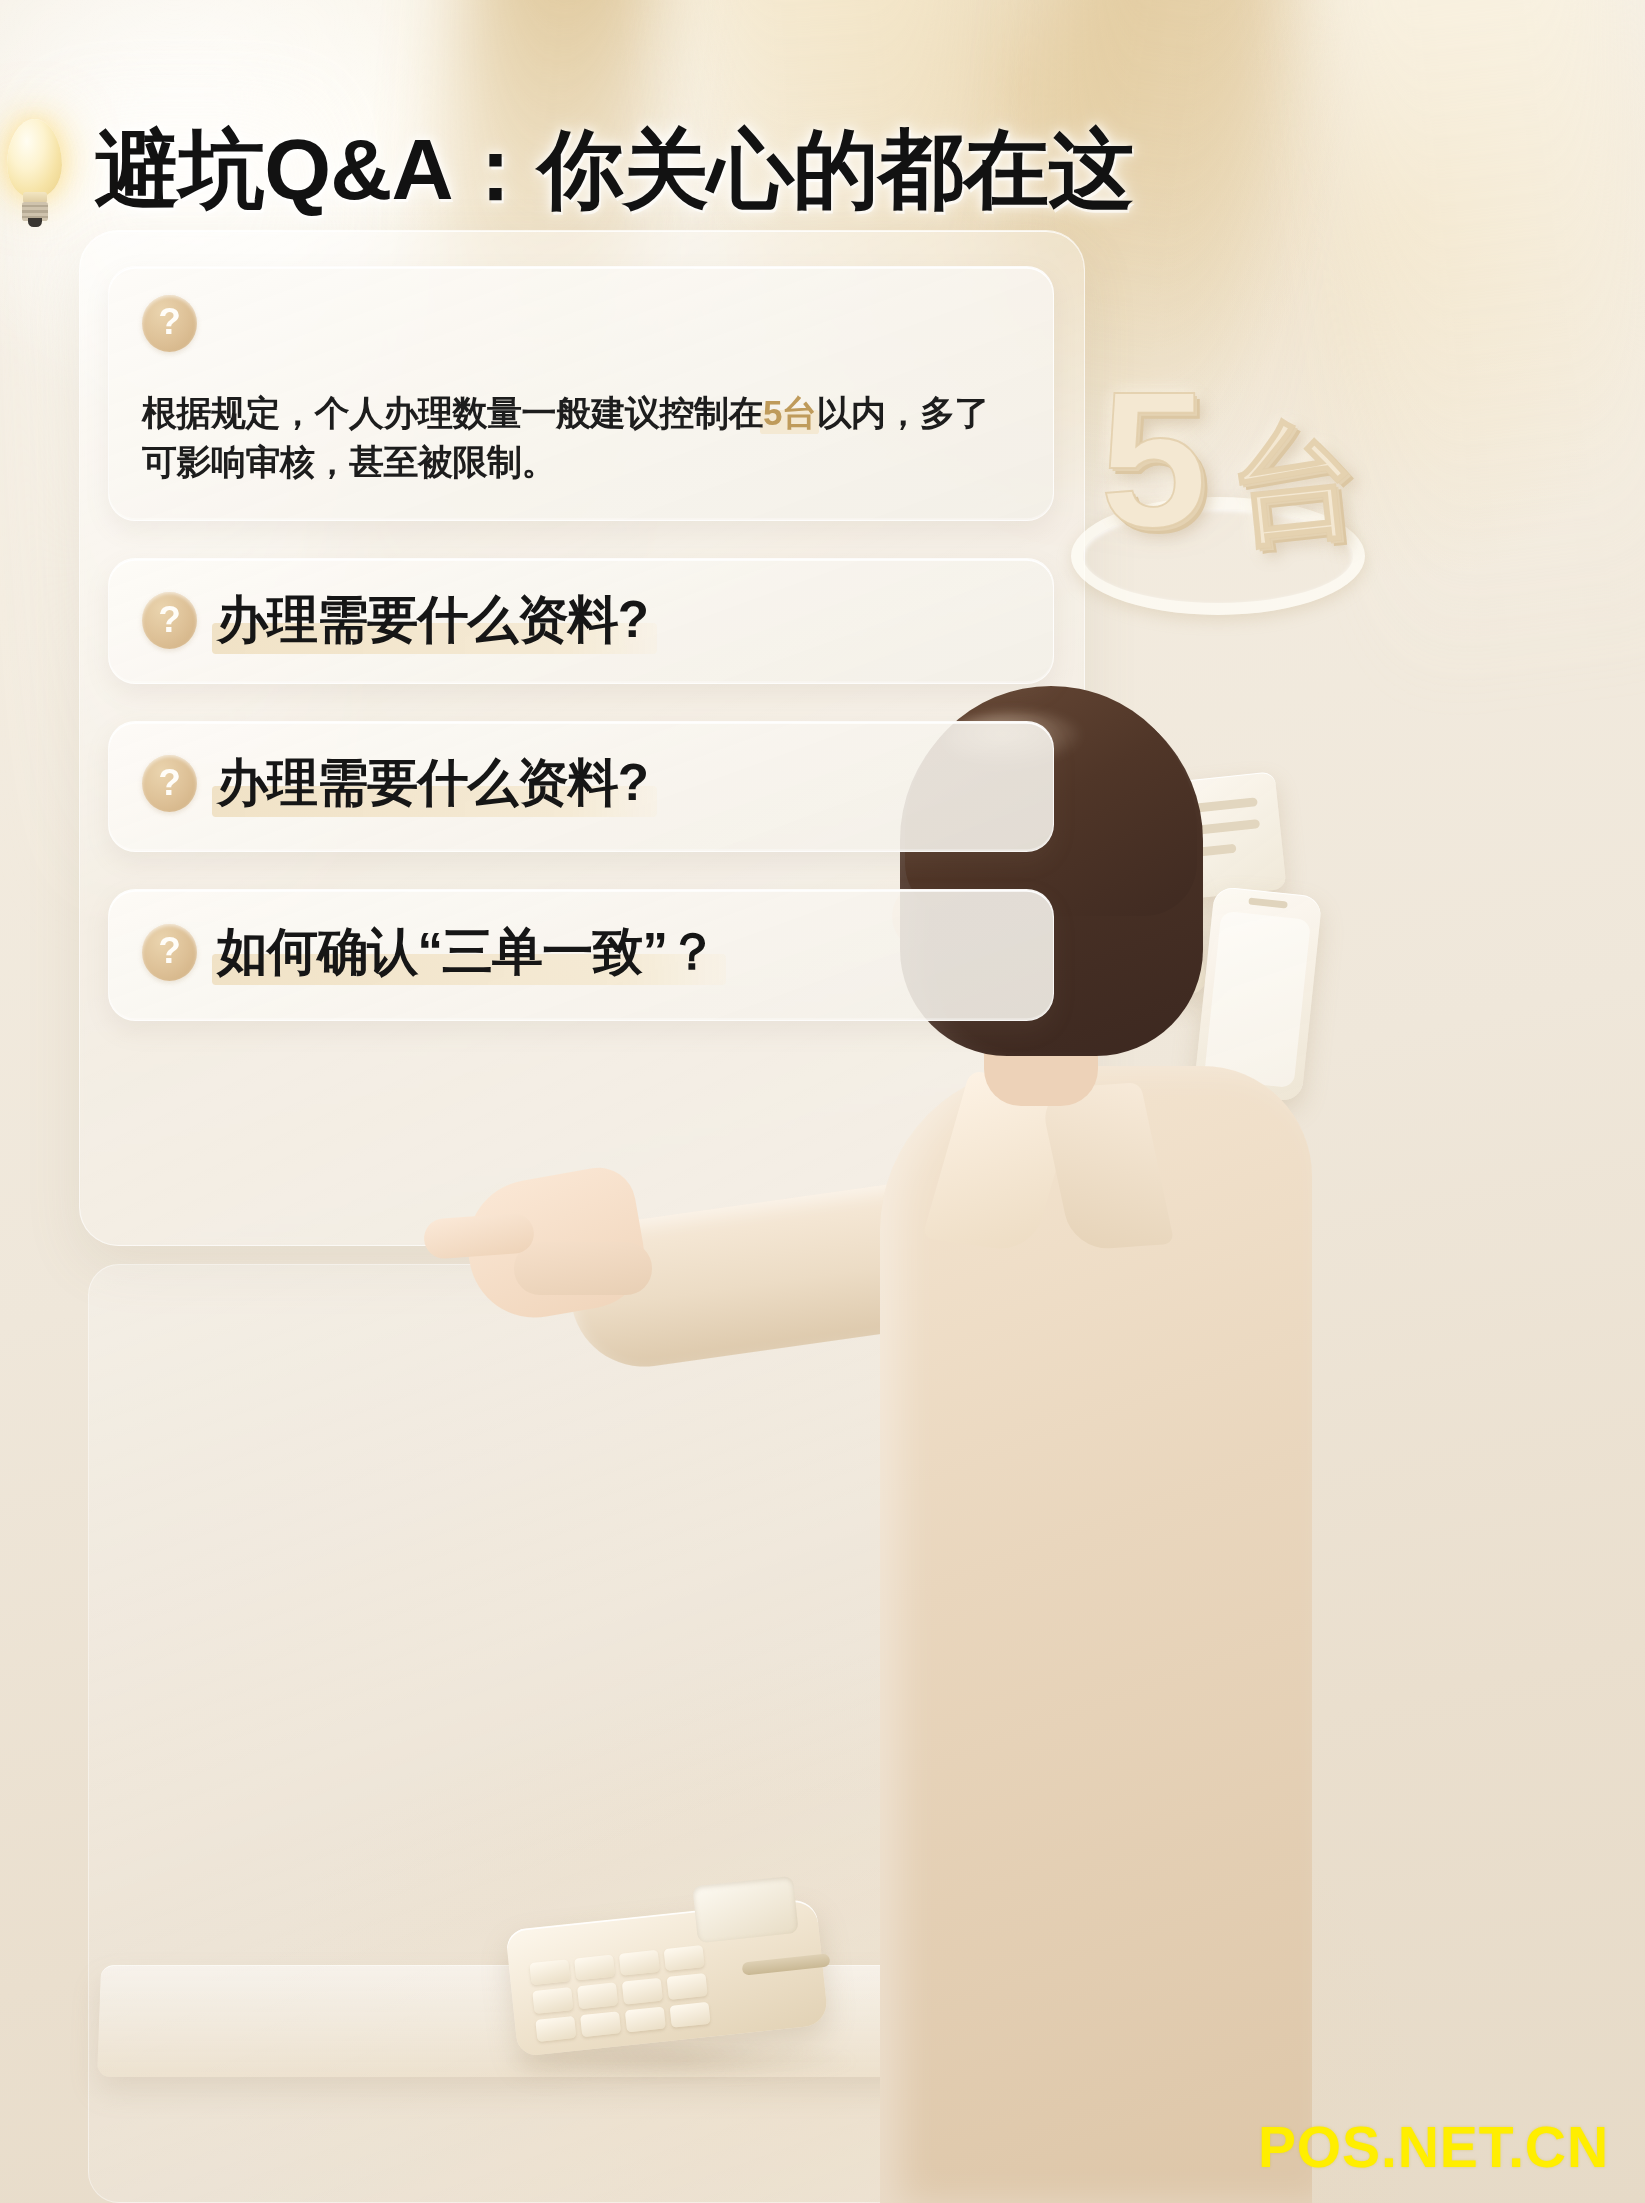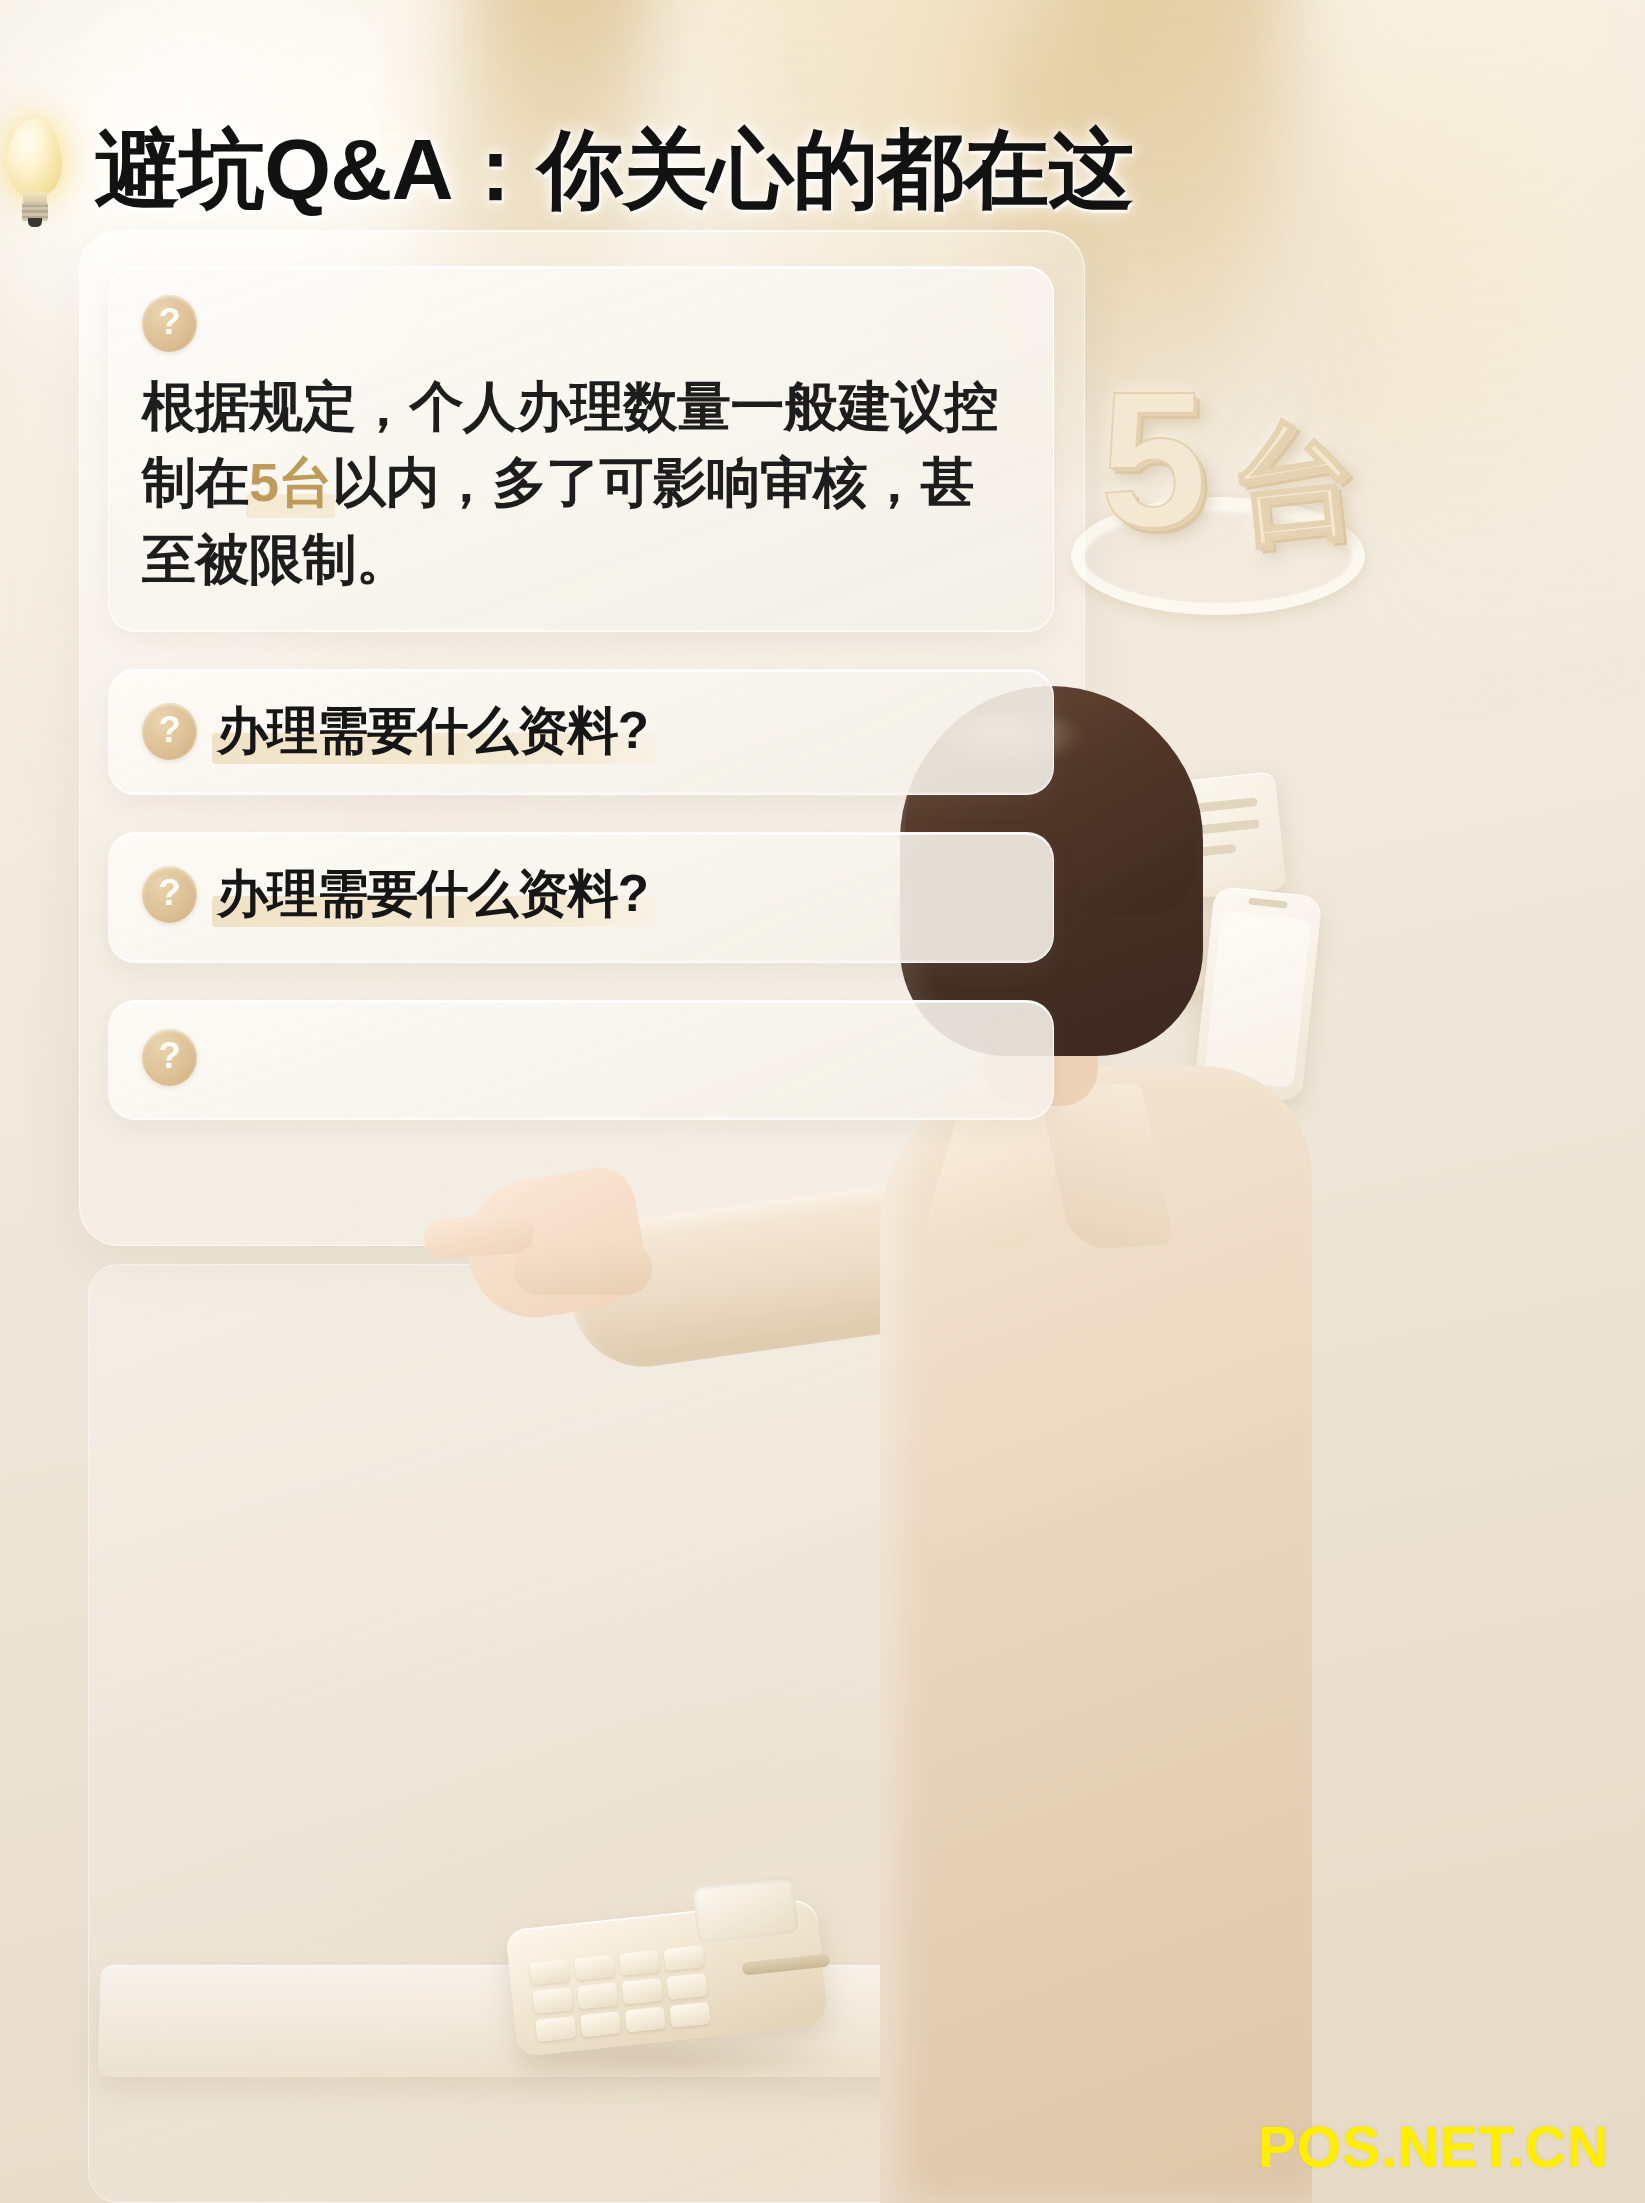--- a/index.html
+++ b/index.html
@@ -186,22 +186,22 @@
     content: "";
     position: absolute;
     left: -5.5px; right: -9.2px;
     bottom: 1.8px; height: 31px;
     background: linear-gradient(90deg, rgba(240,225,196,.95), rgba(244,232,208,.85) 80%, rgba(247,238,220,.35));
     border-radius: 3.7px;
     z-index: -1;
   }
 
   .a-text {
-    margin-top: 16px;
-    font-size: 54px;
+    margin-top: 36px;
+    font-size: 35px;
     font-weight: 700;
     line-height: 1.42;
     color: #1d1d1d;
     letter-spacing: -0.5px;
     position: relative;
     z-index: 3;
   }
   .hl {
     color: #bf9b5b;
     font-weight: 900;
@@ -553,18 +553,19 @@
     </div>
     <div class="qa-card">
       <div class="q-row">
         <div class="q-badge">?</div>
         <div class="q-text">办理需要什么资料?</div>
       </div>
     </div>
     <div class="qa-card">
       <div class="q-row">
         <div class="q-badge">?</div>
+        <div class="q-text">如何确认“三单一致”？</div>
       </div>
     </div>
   </div>
 
 <div class="watermark">POS.NET.CN</div>
 
 
 </body></html>

